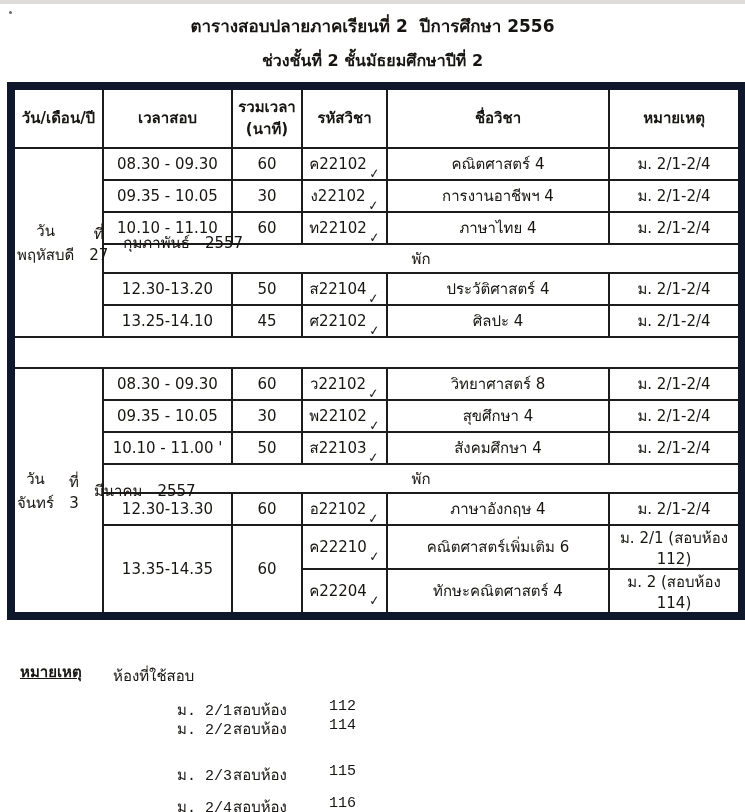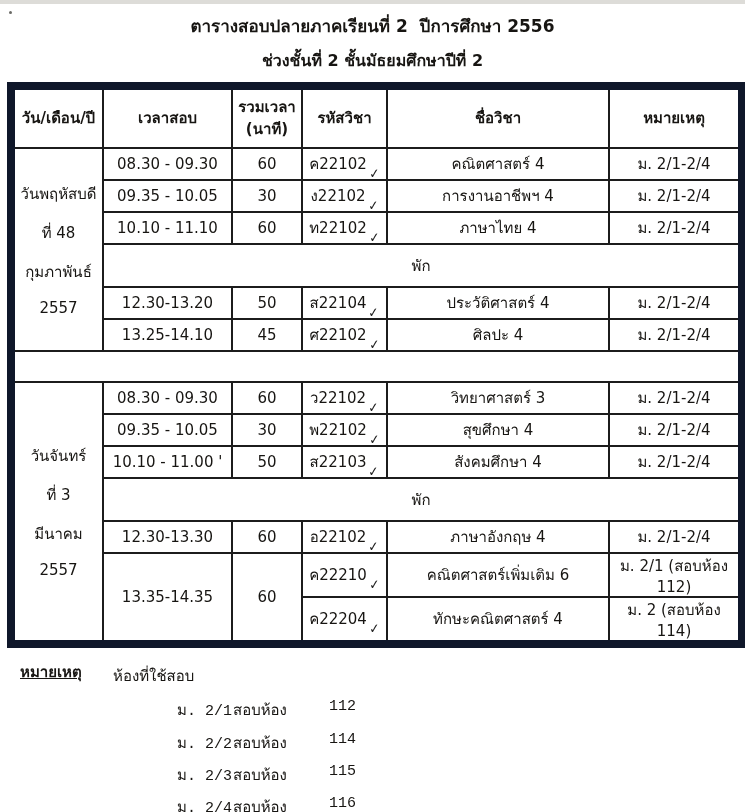--- a/index.html
+++ b/index.html
@@ -27,43 +27,43 @@
     border:8px solid #0f172a;
   }
   table.exam th, table.exam td {
     border:2px solid #1c1c1c;
     padding:0 2px; font-size:15px; text-align:center; vertical-align:middle;
     overflow:visible;
   }
   thead tr { height:62px; }
   thead th { font-weight:bold; line-height:1.45; }
   tr.r      { height:32px; }
-  tr.r-brk  { height:43px; }
+  tr.r-brk  { height:29px; }
   tr.r-sep  { height:31px; }
   td.subj { text-align:left; padding-left:7px; }
   td.date-cell { vertical-align:middle; }
-  .date-stack { display:flex; flex-direction:column; align-items:center; gap:15px; }
+  .date-stack { display:flex; flex-direction:row; align-items:center; gap:15px; }
   .chk {
     display:inline-block; position:relative; top:9px; margin-left:2px;
     font-size:13px; transform:rotate(-6deg); color:#222;
   }
   td.note-sm { font-size:13px; }
   td.brk { font-weight:normal; }
 
   .footer { position:absolute; left:0; top:640px; width:745px; height:172px; }
   .footer-label {
     position:absolute; left:20px; top:16px;
     font-weight:bold; text-decoration:underline; font-size:15px;
   }
   .footer-heading { position:absolute; left:113px; top:20px; font-size:15px; }
   .room-row { position:absolute; left:177px; display:flex; font-size:15px;font-family:Liberation Mono, monospace; }
   .room-row .grade  { display:inline-block; width:56px; }
   .room-row .rlabel { display:inline-block; width:96px; }
   .room-row.i0 { top:54px; }
-  .room-row.i1 { top:87px; }
+  .room-row.i1 { top:73px; }
   .room-row.i2 { top:119px; }
   .room-row.i3 { top:151px; }
 </style>
 </head>
 <body>
 
 <div class="page">
   <div class="scan-dot"></div>
 
   <div class="title">ตารางสอบปลายภาคเรียนที่ 2  ปีการศึกษา 2556</div>
@@ -90,21 +90,21 @@
         <th>ชื่อวิชา</th>
         <th>หมายเหตุ</th>
       </tr>
     </thead>
     <tbody>
 
       <tr class="r">
         <td class="date-cell" rowspan="6">
           <div class="date-stack">
             <div>วันพฤหัสบดี</div>
-            <div>ที่ 48</div>
+            <div>ที่ 27</div>
             <div>กุมภาพันธ์</div>
             <div>2557</div>
           </div>
         </td>
         <td>08.30 - 09.30</td>
         <td>60</td>
         <td><span>ค22102</span><span class="chk">✓</span></td>
         <td class="subj">คณิตศาสตร์ 4</td>
         <td>ม. 2/1-2/4</td>
       </tr>
@@ -149,21 +149,21 @@
           <div class="date-stack">
             <div>วันจันทร์</div>
             <div>ที่ 3</div>
             <div>มีนาคม</div>
             <div>2557</div>
           </div>
         </td>
         <td>08.30 - 09.30</td>
         <td>60</td>
         <td><span>ว22102</span><span class="chk">✓</span></td>
-        <td class="subj">วิทยาศาสตร์ 3</td>
+        <td class="subj">วิทยาศาสตร์ 8</td>
         <td>ม. 2/1-2/4</td>
       </tr>
       <tr class="r">
         <td>09.35 - 10.05</td>
         <td>30</td>
         <td><span>พ22102</span><span class="chk">✓</span></td>
         <td class="subj">สุขศึกษา 4</td>
         <td>ม. 2/1-2/4</td>
       </tr>
       <tr class="r">

